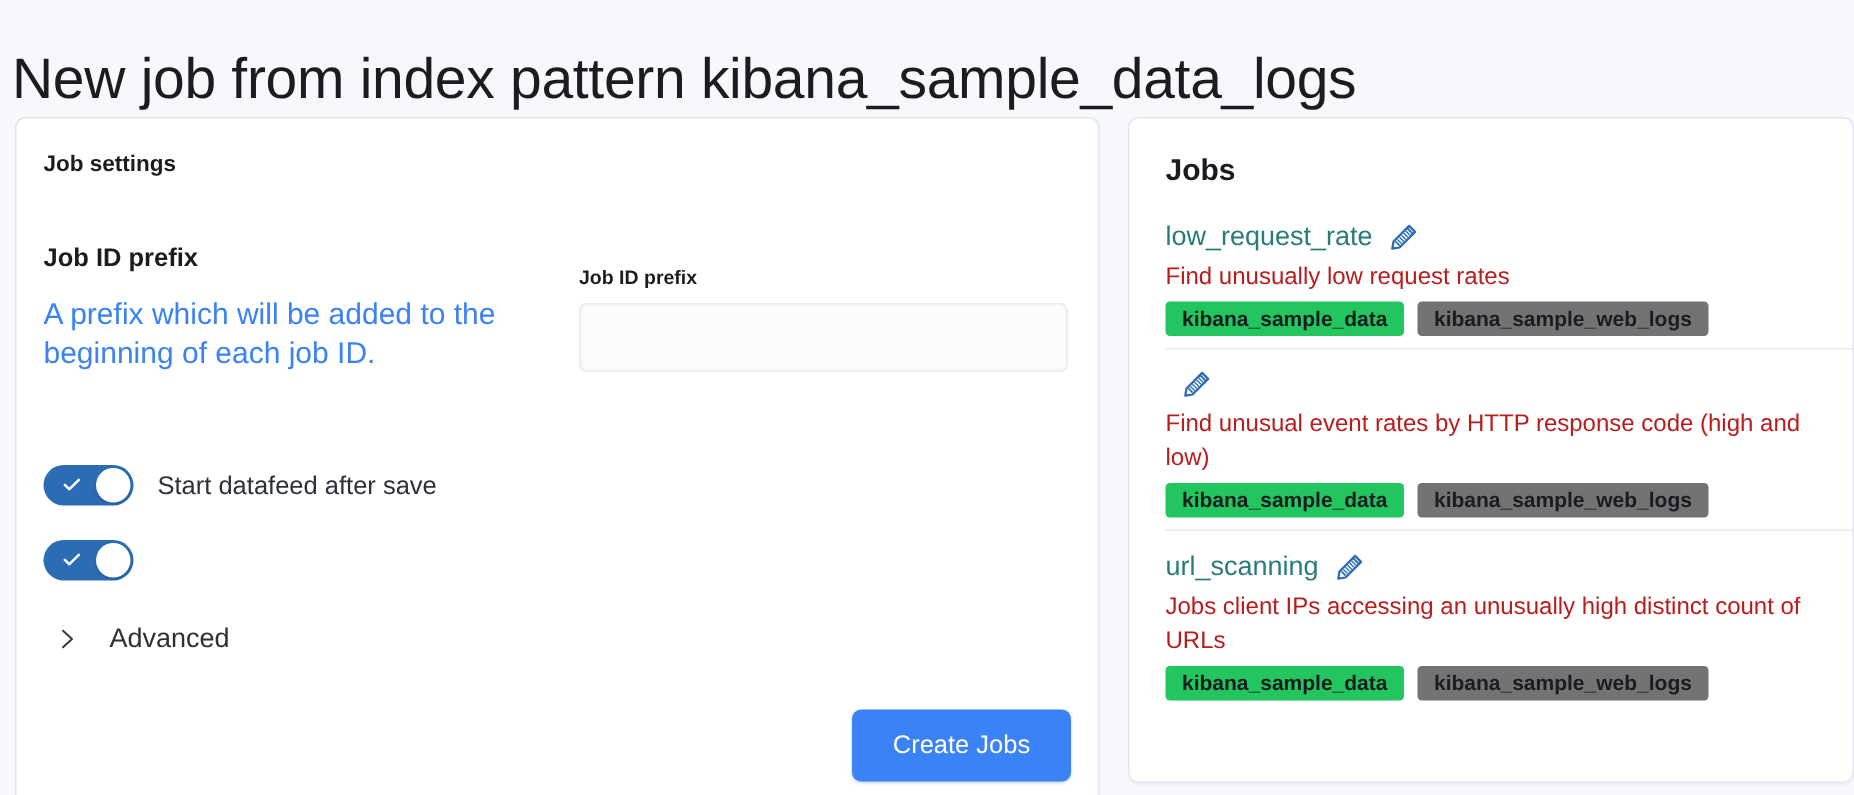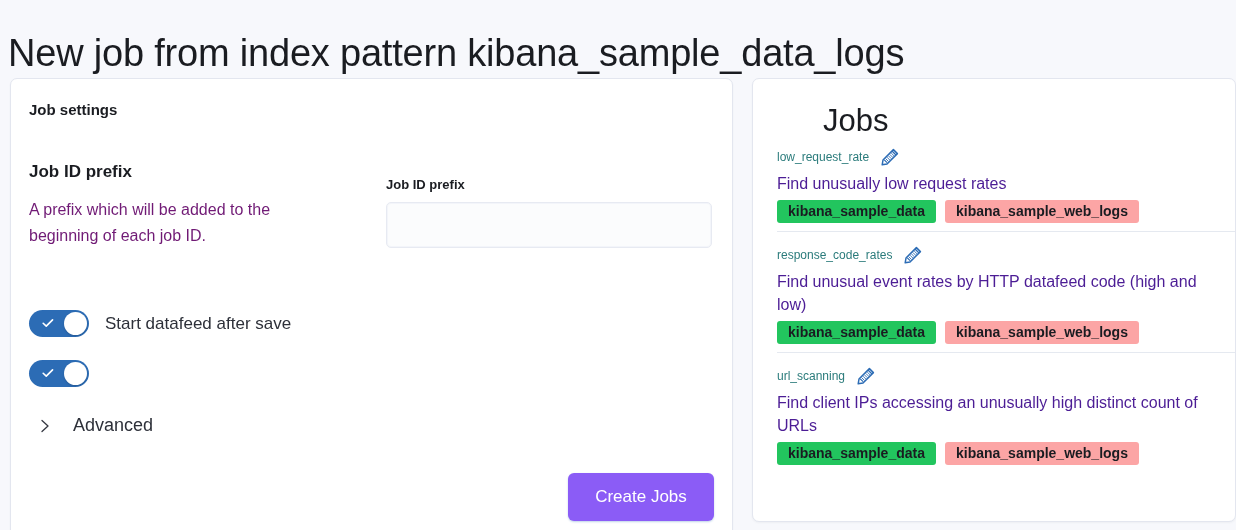--- a/index.html
+++ b/index.html
@@ -39,21 +39,21 @@
   .section-title {
     position: absolute; left: 18px; top: 22px;
     font-size: 15px; font-weight: 700; color: #1a1c21;
   }
   .field-title {
     position: absolute; left: 18px; top: 83px;
     font-size: 17px; font-weight: 700; color: #1a1c21;
   }
   .field-desc {
     position: absolute; left: 18px; top: 118px; width: 310px;
-    font-size: 16px; line-height: 26px; color: #701a75;
+    font-size: 20px; line-height: 26px; color: #3b82f6;
   }
   .input-label {
     position: absolute; left: 375px; top: 98px;
     font-size: 13px; font-weight: 700; color: #1a1c21;
   }
   .text-input {
     position: absolute; left: 375px; top: 123px;
     width: 326px; height: 46px;
     background: #FBFCFD;
     border: 1px solid #E7EAF2;
@@ -103,62 +103,62 @@
   .advanced .chev { width: 16px; height: 16px; flex: none; }
   .advanced .adv-label {
     margin-left: 20px;
     font-size: 18px; color: #2d3039;
   }
 
   
   .create-btn {
     position: absolute; left: 557px; top: 394px;
     width: 146px; height: 48px;
-    background: #8b5cf6;
+    background: #3b82f6;
     color: #ffffff;
     border: none; border-radius: 6px;
     font-size: 17px;
     font-family: "Liberation Sans", sans-serif;
     cursor: pointer;
     box-shadow: 0 1px 2px rgba(44,108,181,0.3);
   }
 
   
   .jobs-title {
     position: absolute; left: 24px; top: 24px;
-    font-size: 31px; font-weight: 400; color: #1a1c21; margin-left: 46px;
+    font-size: 20px; font-weight: 700; color: #1a1c21;
   }
   .jobs-list {
     position: absolute; left: 24px; top: 68px;
     width: 470px;
   }
   .job-item { padding-bottom: 8px; }
   .job-item + .job-item { border-top: 1px solid #E5E9F0; padding-top: 13px; }
   .job-head { display: flex; align-items: center; }
   .job-name {
-    font-size: 12px; color: #2a7b7b; cursor: pointer;
+    font-size: 18px; color: #2a7b7b; cursor: pointer;
     white-space: nowrap;
   }
   .pencil { margin-left: 11px; width: 20px; height: 20px; flex: none; cursor: pointer; }
   .job-desc {
     margin-top: 5px;
-    font-size: 16px; line-height: 23px; color: #4c1d95;
+    font-size: 16px; line-height: 23px; color: #b91c1c;
     width: 430px;
   }
   .badges { margin-top: 5px; display: flex; gap: 9px; }
   .badge {
     display: inline-block;
     padding: 3px 11px 4px;
     border-radius: 3px;
     font-size: 14px; font-weight: 700;
     color: #1a1c21;
     white-space: nowrap;
   }
   .badge.grey { background: #22c55e; }
-  .badge.pink { background: #fca5a5; }
+  .badge.pink { background: #737373; }
 </style>
 </head>
 <body>
 
 <div class="page">
 
   <h1 class="page-title">New job from index pattern kibana_sample_data_logs</h1>
 
   <div class="panel panel-left">
 
@@ -217,46 +217,45 @@
         </div>
         <div class="job-desc">Find unusually low request rates</div>
         <div class="badges">
           <span class="badge grey">kibana_sample_data</span>
           <span class="badge pink">kibana_sample_web_logs</span>
         </div>
       </div>
 
       <div class="job-item">
         <div class="job-head">
-          <span class="job-name">response_code_rates</span>
           <svg class="pencil" viewBox="0 0 20 20">
             <path d="M13.4 2.6 L17.4 6.6 L7.0 17.0 L2.2 17.8 L3.0 13.0 Z" fill="#ffffff" stroke="#2C6CB5" stroke-width="1.5" stroke-linejoin="round"></path>
             <path d="M12.0 4.0 L16.0 8.0" stroke="#2C6CB5" stroke-width="1.2"></path>
             <path d="M4.3 12.9 L7.1 15.7" stroke="#2C6CB5" stroke-width="1.2"></path>
             <path d="M5.6 11.6 L8.4 14.4 M7.0 10.2 L9.8 13.0 M8.4 8.8 L11.2 11.6 M9.8 7.4 L12.6 10.2 M11.2 6.0 L14.0 8.8" stroke="#2C6CB5" stroke-width="0.9"></path>
           </svg>
         </div>
-        <div class="job-desc">Find unusual event rates by HTTP datafeed code (high and low)</div>
+        <div class="job-desc">Find unusual event rates by HTTP response code (high and low)</div>
         <div class="badges">
           <span class="badge grey">kibana_sample_data</span>
           <span class="badge pink">kibana_sample_web_logs</span>
         </div>
       </div>
 
       <div class="job-item">
         <div class="job-head">
           <span class="job-name">url_scanning</span>
           <svg class="pencil" viewBox="0 0 20 20">
             <path d="M13.4 2.6 L17.4 6.6 L7.0 17.0 L2.2 17.8 L3.0 13.0 Z" fill="#ffffff" stroke="#2C6CB5" stroke-width="1.5" stroke-linejoin="round"></path>
             <path d="M12.0 4.0 L16.0 8.0" stroke="#2C6CB5" stroke-width="1.2"></path>
             <path d="M4.3 12.9 L7.1 15.7" stroke="#2C6CB5" stroke-width="1.2"></path>
             <path d="M5.6 11.6 L8.4 14.4 M7.0 10.2 L9.8 13.0 M8.4 8.8 L11.2 11.6 M9.8 7.4 L12.6 10.2 M11.2 6.0 L14.0 8.8" stroke="#2C6CB5" stroke-width="0.9"></path>
           </svg>
         </div>
-        <div class="job-desc">Find client IPs accessing an unusually high distinct count of URLs</div>
+        <div class="job-desc">Jobs client IPs accessing an unusually high distinct count of URLs</div>
         <div class="badges">
           <span class="badge grey">kibana_sample_data</span>
           <span class="badge pink">kibana_sample_web_logs</span>
         </div>
       </div>
 
     </div>
   </div>
 
 </div>

